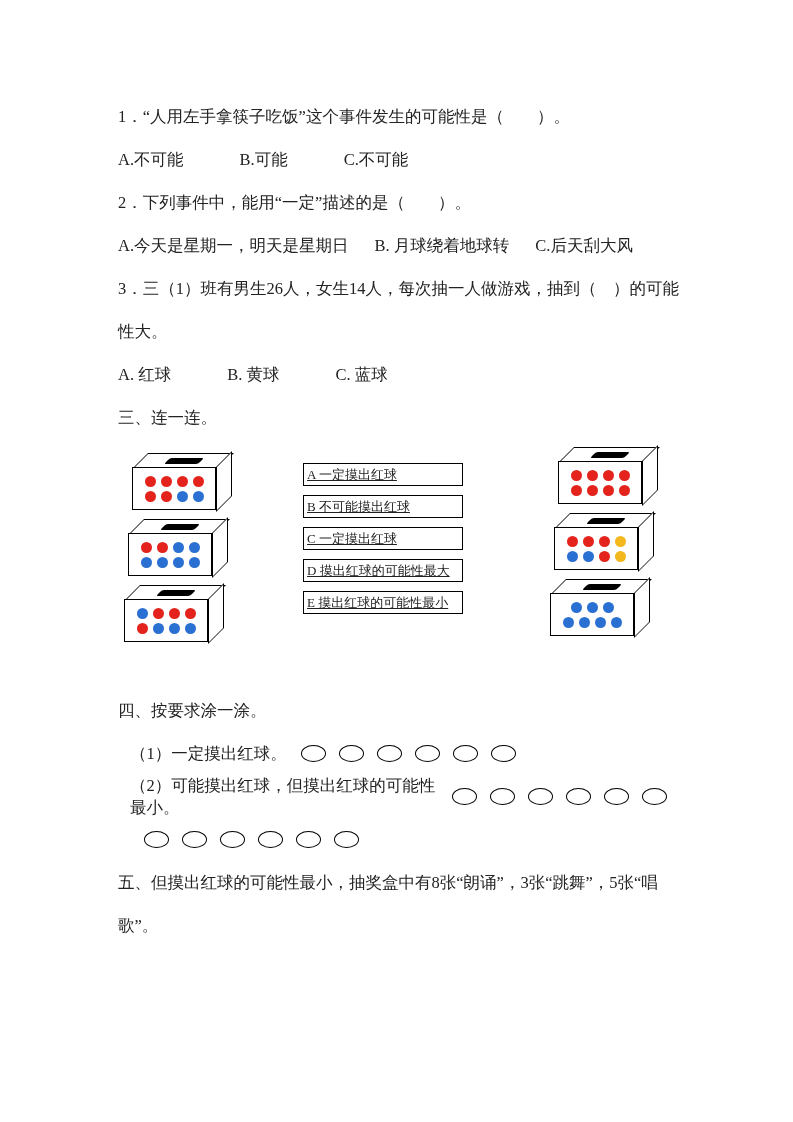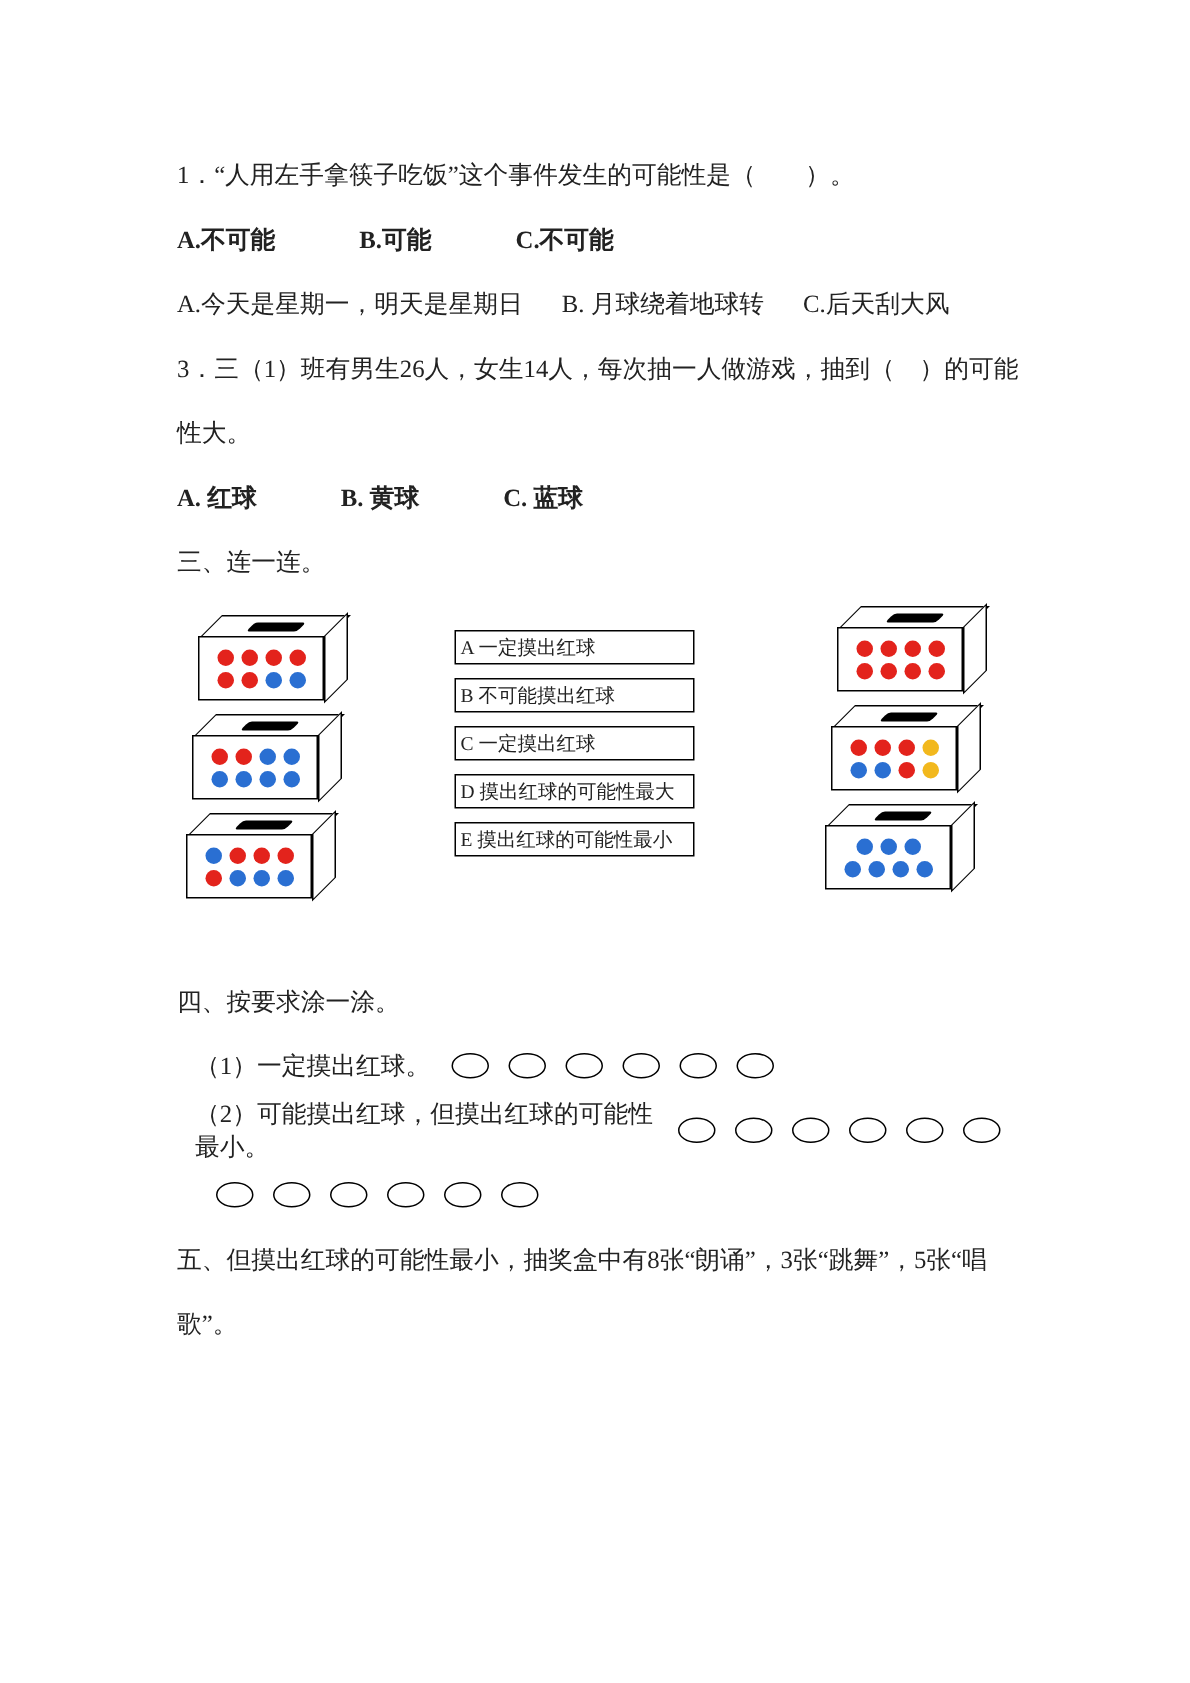--- a/index.html
+++ b/index.html
@@ -4,29 +4,29 @@
 <style>
   html,body{margin:0;padding:0;}
   body{
     width:793px;height:1122px;background:#ffffff;color:#222;
     font-family:"Liberation Serif","DejaVu Serif",serif;
     overflow:hidden;
   }
   .page{position:relative;width:793px;height:1122px;background:#fff;}
   .content{position:absolute;left:118px;top:95px;width:562px;font-size:16.5px;}
   p{margin:0;line-height:43px;}
-  .opts span{margin-right:56px;font-weight:bold;}
+  .opts span{margin-right:56px;}
   .opts-tight span{margin-right:26px;}
 
   
   .match-area{position:relative;height:250px;}
   .boxes-col{position:absolute;}
   .boxes-col.left{left:6px;top:14px;}
   .boxes-col.right{left:432px;top:8px;}
-  .statements-col{position:absolute;left:185px;top:24px;}
+  .statements-col{position:absolute;left:185px;top:24px;text-decoration:underline;}
   .statement{
     width:152px;border:1.2px solid #000;background:#fff;
     font-size:13px;line-height:17px;padding:2px 3px;margin-bottom:9px;
     white-space:nowrap;overflow:hidden;
   }
   .moneybox{position:relative;width:100px;height:58px;margin-bottom:8px;}
   .boxes-col .moneybox:nth-child(1){margin-left:8px;}
   .boxes-col .moneybox:nth-child(2){margin-left:4px;}
   .boxes-col .moneybox:nth-child(3){margin-left:0;}
   .box-topface{
@@ -58,20 +58,21 @@
 <body>
 
 <div class="page">
   <div class="content">
 
     <p>1．“人用左手拿筷子吃饭”这个事件发生的可能性是（　　）。</p>
     <p class="opts">
       <span>A.不可能</span><span>B.可能</span><span>C.不可能</span>
     </p>
 
+    <p>2．下列事件中，能用“一定”描述的是（　　）。</p>
     <p class="opts-tight">
       <span>A.今天是星期一，明天是星期日</span><span>B. 月球绕着地球转</span><span>C.后天刮大风</span>
     </p>
 
     <p>3．三（1）班有男生26人，女生14人，每次抽一人做游戏，抽到（　）的可能性大。</p>
 
     <p class="opts">
       <span>A. 红球</span><span>B. 黄球</span><span>C. 蓝球</span>
     </p>
 

